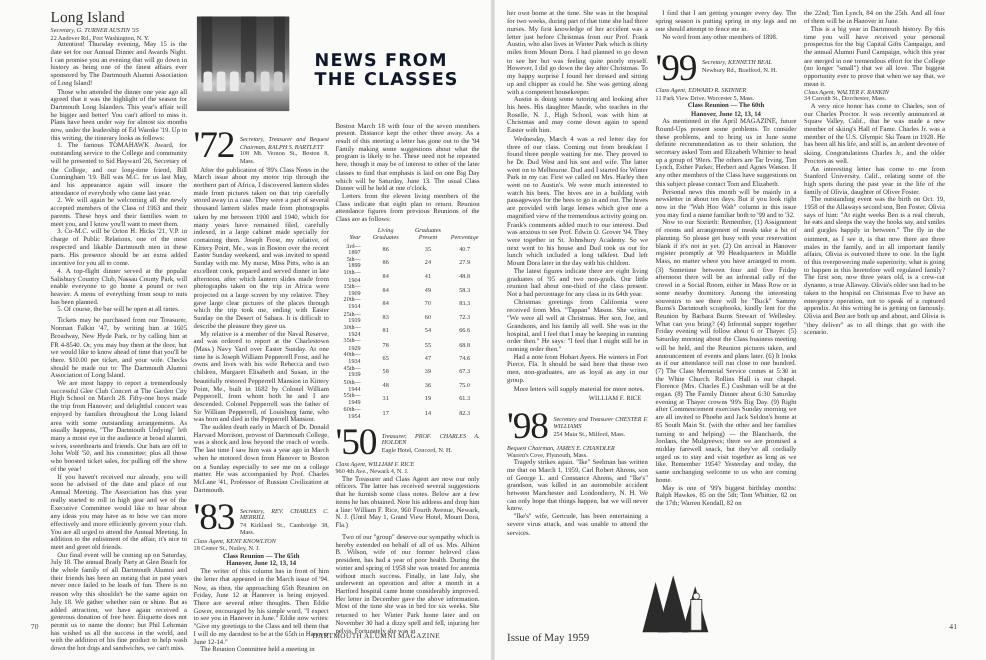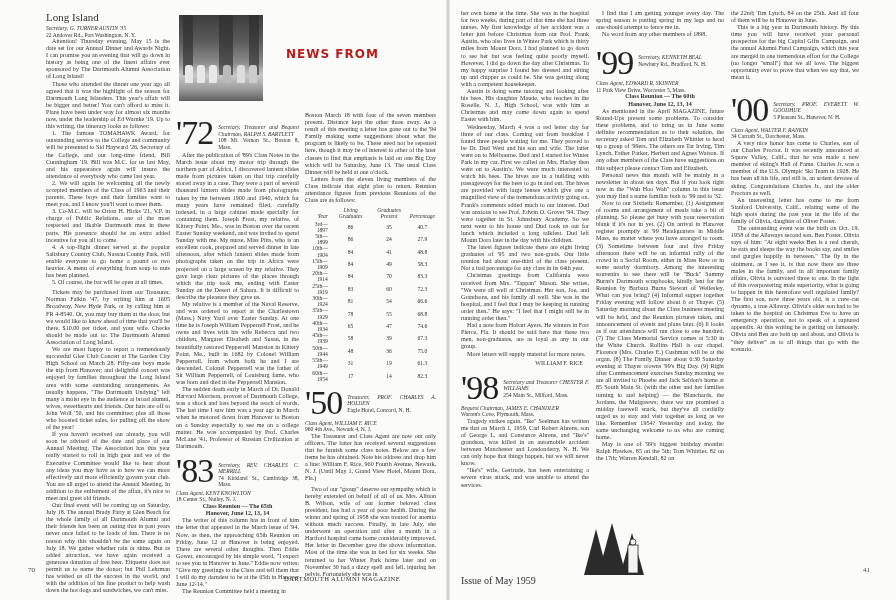--- a/index.html
+++ b/index.html
@@ -4,31 +4,31 @@
 <style>
   html,body{margin:0;padding:0;}
   body{width:896px;height:600px;background:#ffffff;position:relative;overflow:hidden;font-family:"Liberation Serif","DejaVu Serif",serif;color:#2a2a2a;}
   .page{position:absolute;top:0;height:600px;background:#fbfbfa;}
   .page.left{left:0;width:446px;}
   .page.right{left:450px;width:446px;}
   .gutter{position:absolute;left:446px;top:0;width:4px;height:600px;background:linear-gradient(90deg,#e9e9e6,#cfcfcb,#e9e9e6);}
   .col{position:absolute;font-size:6.1px;line-height:7.1px;text-align:justify;color:#333;}
   .col p{margin:0 0 0 0;text-indent:6px;}
   .col p.noind{text-indent:0;}
-  .h-region{font-size:11px;line-height:14px;color:#333;margin:0 0 1px 0;font-weight:normal;}
+  .h-region{font-size:14px;line-height:14px;color:#333;margin:0 0 1px 0;font-weight:normal;}
   .sec-line{font-size:5.6px;line-height:6.5px;font-style:italic;text-indent:0 !important;}
   .classhead{display:flex;align-items:flex-start;gap:5px;margin:6px 0 2px 0;}
   .classnum{font-size:34px;line-height:30px;font-weight:normal;color:#222;letter-spacing:-1px;}
   .classinfo{font-size:5.6px;line-height:6.5px;font-style:italic;padding-top:6px;}
   .centered{text-align:center;text-indent:0 !important;font-weight:bold;font-size:6.1px;line-height:7.2px;margin:3px 0;}
   .sign{text-align:right;font-variant:small-caps;font-size:6px;margin:2px 6px 4px 0;}
   .photo{position:absolute;left:179px;top:15px;width:84px;height:86px;background:linear-gradient(180deg,#3d3d3d 0%,#5a5a5a 30%,#8a8a8a 55%,#c9c9c9 70%,#a0a0a0 85%,#606060 100%);overflow:hidden;}
   .photo .fig{position:absolute;bottom:18px;width:8px;height:18px;background:#e8e8e8;border-radius:3px 3px 1px 1px;}
   .photo .tree{position:absolute;top:0;width:10px;height:60px;background:#2a2a2a;opacity:.6;}
-  .headline{position:absolute;left:286px;top:46px;font-family:"DejaVu Sans","Liberation Sans",sans-serif;font-weight:bold;font-size:12px;line-height:17px;letter-spacing:1px;color:#b91c1c;}
+  .headline{position:absolute;left:286px;top:46px;font-family:"DejaVu Sans","Liberation Sans",sans-serif;font-weight:bold;font-size:16px;line-height:17px;letter-spacing:1px;color:#0f172a;}
   .tbl{width:100%;border-collapse:collapse;font-size:5.6px;line-height:6.2px;margin:2px 0 4px 0;}
   .tbl th{font-style:italic;font-weight:normal;text-align:center;vertical-align:bottom;}
   .tbl td{text-align:center;padding:0;}
   .tbl td:first-child,.tbl th:first-child{text-align:right;padding-right:4px;}
   .folio{position:absolute;font-size:7px;color:#444;}
   .footer-mag{position:absolute;left:284px;top:575px;font-size:6.6px;letter-spacing:.4px;color:#333;}
   .footer-issue{position:absolute;left:461px;top:575px;font-size:10px;color:#333;}
   .illustration{position:absolute;left:576px;top:523px;width:78px;height:52px;}
 </style>
 </head>
@@ -45,20 +45,21 @@
   <div class="fig" style="left:6px;"></div>
   <div class="fig" style="left:18px;"></div>
   <div class="fig" style="left:30px;"></div>
   <div class="fig" style="left:44px;background:#bbb;"></div>
   <div class="fig" style="left:58px;background:#ddd;"></div>
   <div class="fig" style="left:70px;background:#ccc;"></div>
 </div>
 
 <div class="headline">
   <div>NEWS FROM</div>
+  <div>THE CLASSES</div>
 </div>
 
 <div class="col" style="left:46px;top:10px;width:124px;">
   <div class="h-region">Long Island</div>
   <p class="sec-line">Secretary, G. TURNER AUSTIN '35</p>
   <p class="sec-line" style="font-style:normal">22 Andover Rd., Port Washington, N. Y.</p>
   <p>Attention! Thursday evening, May 15 is the date set for our Annual Dinner and Awards Night. I can promise you an evening that will go down in history as being one of the finest affairs ever sponsored by The Dartmouth Alumni Association of Long Island!</p>
   <p>Those who attended the dinner one year ago all agreed that it was the highlight of the season for Dartmouth Long Islanders. This year's affair will be bigger and better! You can't afford to miss it. Plans have been under way for almost six months now, under the leadership of Ed Warnke '19. Up to this writing, the itinerary looks as follows:</p>
   <p>1. The famous TOMAHAWK Award, for outstanding service to the College and community will be presented to Sid Hayward '26, Secretary of the College, and our long-time friend, Bill Cunningham '19. Bill was M.C. for us last May, and his appearance again will insure the attendance of everybody who came last year.</p>
   <p>2. We will again be welcoming all the newly accepted members of the Class of 1963 and their parents. These boys and their families want to meet you, and I know you'll want to meet them.</p>
@@ -239,27 +240,20 @@
   <p class="centered"><span>Class Reunion — The 60th</span><br><span>Hanover, June 12, 13, 14</span></p>
   <p>As mentioned in the April MAGAZINE, future Round-Ups present some problems. To consider these problems, and to bring us in June some definite recommendation as to their solution, the secretary asked Tom and Elizabeth Whittier to head up a group of '99ers. The others are Tar Irving, Tim Lynch, Esther Parker, Herbert and Agnes Watson. If any other members of the Class have suggestions on this subject please contact Tom and Elizabeth.</p>
   <p>Personal news this month will be mainly in a newsletter in about ten days. But if you look right now in the "Wah Hoo Wah" column in this issue you may find a name familiar both to '99 and to '32.</p>
   <p>Now to our Sixtieth: Remember, (1) Assignment of rooms and arrangement of meals take a bit of planning. So please get busy with your reservation blank if it's not in yet. (2) On arrival in Hanover register promptly at '99 Headquarters in Middle Mass, no matter where you have arranged to room. (3) Sometime between four and five Friday afternoon there will be an informal rally of the crowd in a Social Room, either in Mass Row or in some nearby dormitory. Among the interesting souvenirs to see there will be "Buck" Sammy Burns's Dartmouth scrapbooks, kindly lent for the Reunion by Barbara Burns Stewart of Wellesley. What can you bring? (4) Informal supper together Friday evening will follow about 6 or Thayer. (5) Saturday morning about the Class business meeting will be held, and the Reunion pictures taken, and announcement of events and plans later. (6) It looks as if our attendance will run close to one hundred. (7) The Class Memorial Service comes at 5:30 in the White Church. Rollins Hall is our chapel. Florence (Mrs. Charles E.) Cushman will be at the organ. (8) The Family Dinner about 6:30 Saturday evening at Thayer crowns '99's Big Day. (9) Right after Commencement exercises Sunday morning we are all invited to Phoebe and Jack Seldon's home at 85 South Main St. (with the other and her families turning to and helping) — the Blanchards, the Jordans, the Mulgreews; there we are promised a midday farewell snack, but they've all cordially urged us to stay and visit together as long as we like. Remember 1954? Yesterday and today, the same unchanging welcome to us who are coming home.</p>
   <p>May is one of '99's biggest birthday months: Ralph Hawkes, 85 on the 5th; Tom Whittier, 82 on the 17th; Warren Kendall, 82 on</p>
 </div>
 
 <div class="col" style="left:731px;top:10px;width:128px;">
   <p class="noind">the 22nd; Tim Lynch, 84 on the 25th. And all four of them will be in Hanover in June.</p>
   <p>This is a big year in Dartmouth history. By this time you will have received your personal prospectus for the big Capital Gifts Campaign, and the annual Alumni Fund Campaign, which this year are merged in one tremendous effort for the College (no longer "small") that we all love. The biggest opportunity ever to prove that when we say that, we mean it.</p>
-  <div class="classhead" style="margin-top:14px">
-    <div class="classnum">'00</div>
-    <div class="classinfo">
-      <div>Secretary, PROF. EVERETT W. GOODHUE</div>
-      <div style="font-style:normal">5 Pleasant St., Hanover, N. H.</div>
-    </div>
-  </div>
   <p class="sec-line">Class Agent, WALTER F. RANKIN</p>
   <p class="sec-line" style="font-style:normal">34 Carruth St., Dorchester, Mass.</p>
   <p>A very nice honor has come to Charles, son of our Charles Proctor. It was recently announced at Squaw Valley, Calif., that he was made a new member of skiing's Hall of Fame. Charles Jr. was a member of the U.S. Olympic Ski Team in 1928. He has been all his life, and still is, an ardent devotee of skiing. Congratulations Charles Jr., and the older Proctors as well.</p>
   <p>An interesting letter has come to me from Stanford University, Calif., relating some of the high spots during the past year in the life of the family of Olivia, daughter of Oliver Foster.</p>
   <p>The outstanding event was the birth on Oct. 19, 1958 of the Allaways second son, Ben Foster. Olivia says of him: "At eight weeks Ben is a real cherub, he eats and sleeps the way the books say, and smiles and gurgles happily in between." The fly in the ointment, as I see it, is that now there are three males in the family, and in all important family affairs, Olivia is outvoted three to one. In the light of this overpowering male superiority, what is going to happen in this heretofore well regulated family? The first son, now three years old, is a crew-cut dynamo, a true Allaway. Olivia's older son had to be taken to the hospital on Christmas Eve to have an emergency operation, not to speak of a ruptured appendix. At this writing he is getting on famously. Olivia and Ben are both up and about, and Olivia is "they deliver" as to all things that go with the scenario.</p>
 </div>
 
 <svg class="illustration" viewBox="0 0 78 52">
   <g fill="#2b2b2b">
     <polygon points="8,52 20,6 32,52"></polygon>

